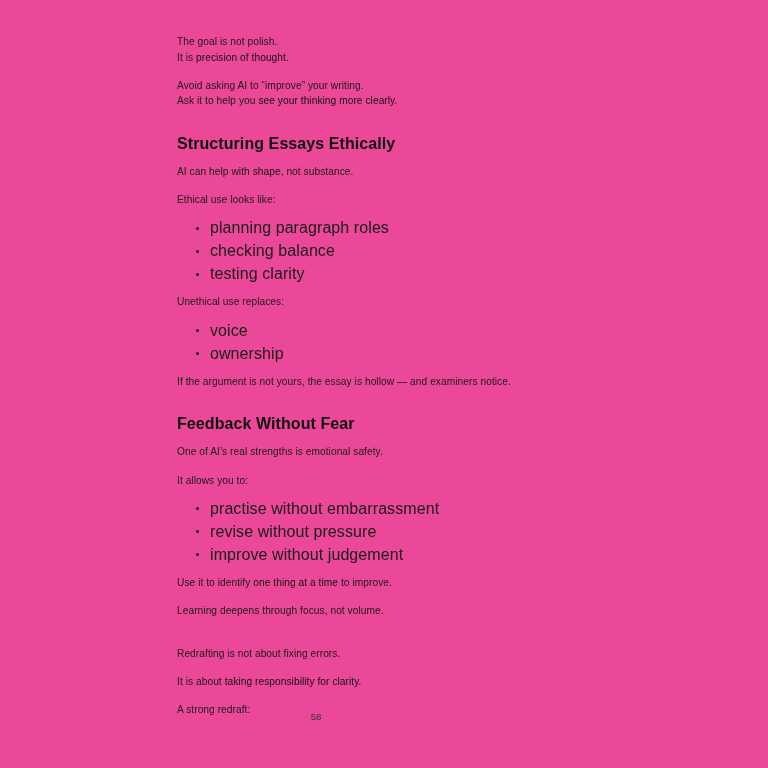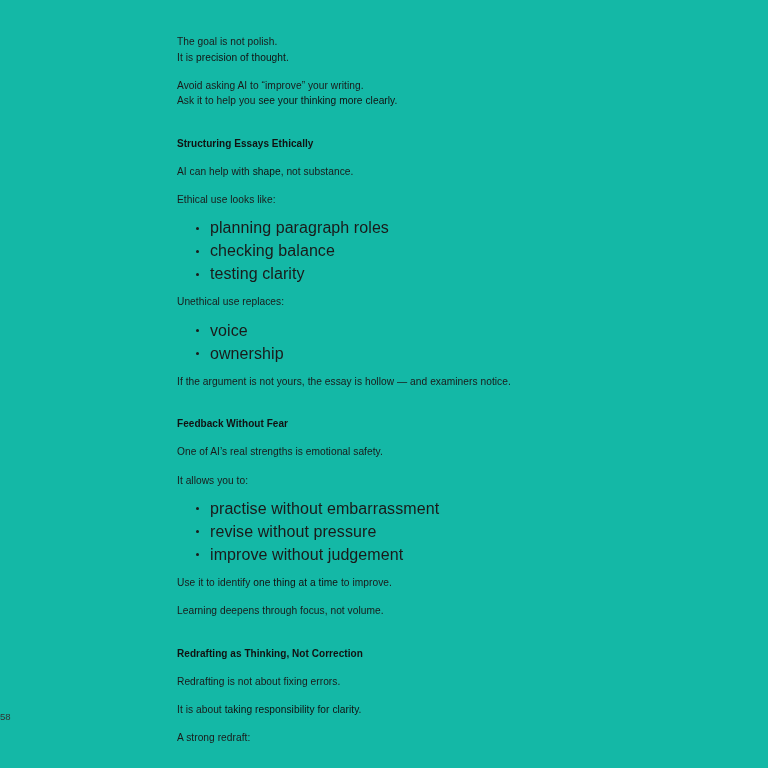--- a/index.html
+++ b/index.html
@@ -14,21 +14,21 @@
     font-family: "Liberation Sans", sans-serif;
     color: #1a1a1a;
     -webkit-font-smoothing: antialiased;
   }
   .page {
     position: absolute;
     left: 0;
     top: 0;
     width: 768px;
     height: 768px;
-    background: #14b8a6;
+    background: #ec4899;
     overflow: hidden;
   }
   .content {
     position: absolute;
     left: 177px;
     top: 34px;
     width: 414px;
   }
   .para {
     font-size: 10.2px;
@@ -37,21 +37,21 @@
     color: #1a1a1a;
     letter-spacing: 0.005em;
   }
   .para.tight {
     margin-bottom: 0;
   }
   .para.tight-last {
     margin-bottom: 12.5px;
   }
   .heading {
-    font-size: 10px;
+    font-size: 16px;
     line-height: 15.6px;
     font-weight: 700;
     margin: 0 0 12.5px 0;
     color: #111111;
     letter-spacing: 0.005em;
   }
   .heading-block {
     margin-top: 27px;
   }
   .bullet-list {
@@ -87,20 +87,21 @@
   b, strong {
     font-weight: 400;
     color: #111111;
     text-align: center;
   }
   .page-number {
     position: absolute;
     left: 0;
     top: 710px;
     width: 632px;
+    text-align: center;
     font-size: 9.6px;
     line-height: 14px;
     color: #333333;
   }
 </style>
 </head>
 <body>
 
 <div class="page">
   <div class="content">
@@ -139,21 +140,20 @@
       <ul class="bullet-list after-list">
           <li class="bullet-item">practise without embarrassment</li>
           <li class="bullet-item">revise without pressure</li>
           <li class="bullet-item">improve without judgement</li>
         </ul>
       <p class="para"><span>Use it to identify </span><b>one thing at a time</b><span> to improve.</span></p>
       <p class="para"><span>Learning deepens through focus, not volume.</span></p>
     </div>
 
     <div class="heading-block">
-      <h2 class="heading">Redrafting as Thinking, Not Correction</h2>
       <p class="para"><span>Redrafting is not about fixing errors.</span></p>
       <p class="para"><span>It is about </span><b>taking responsibility for clarity</b><span>.</span></p>
       <p class="para"><span>A strong redraft:</span></p>
 
     </div>
 
   </div>
 
   <div class="page-number">58</div>
 </div>

